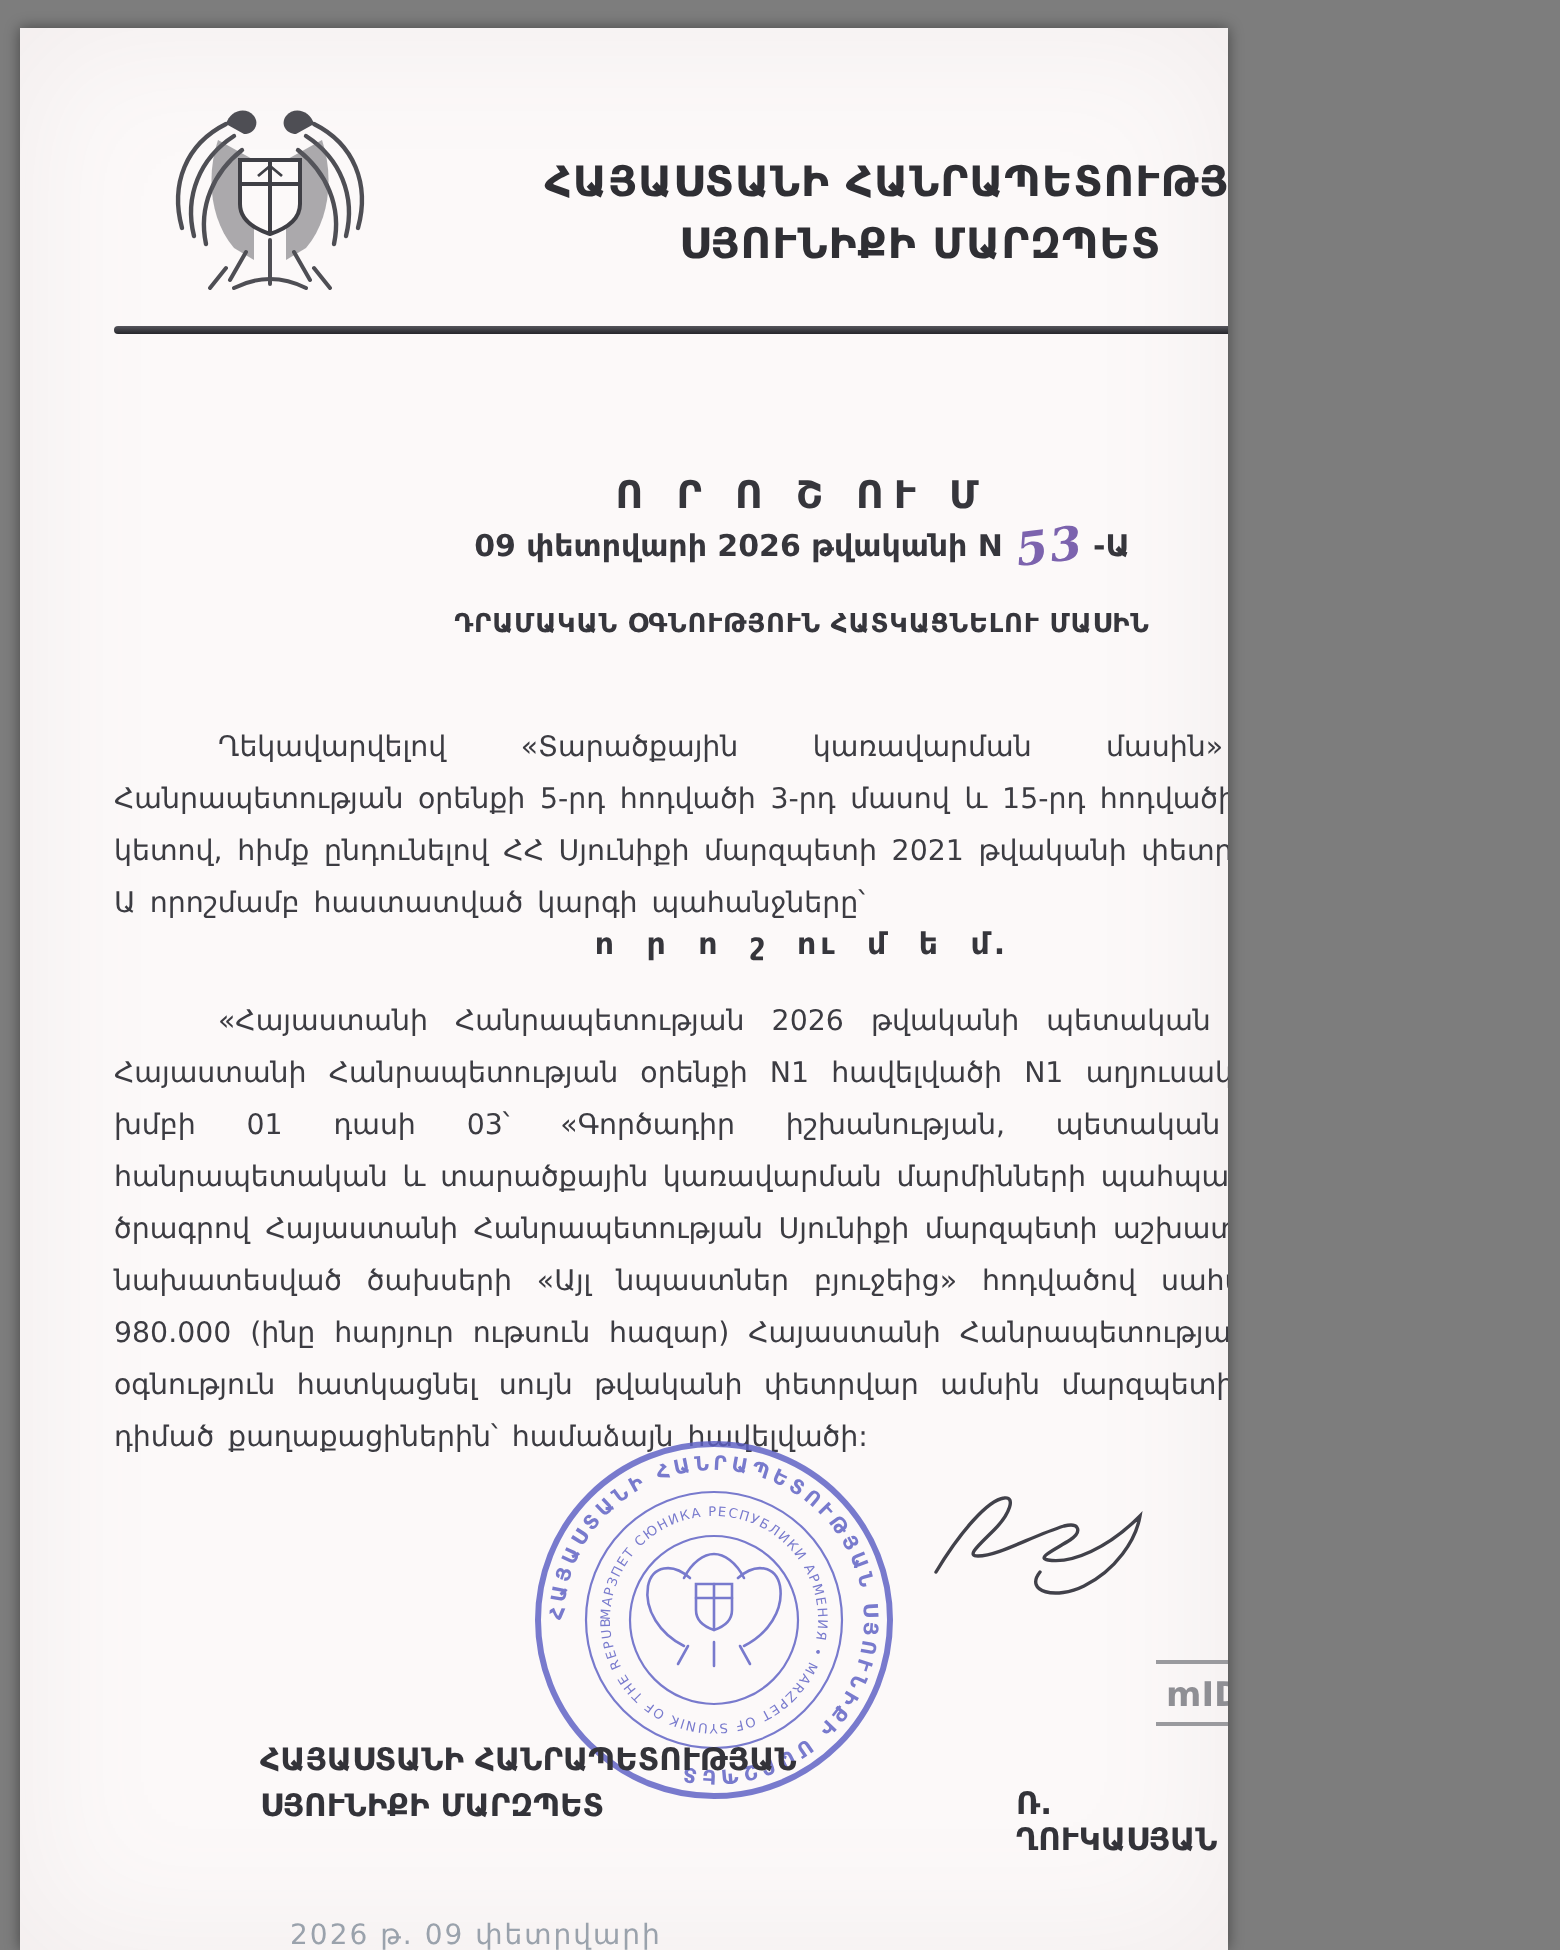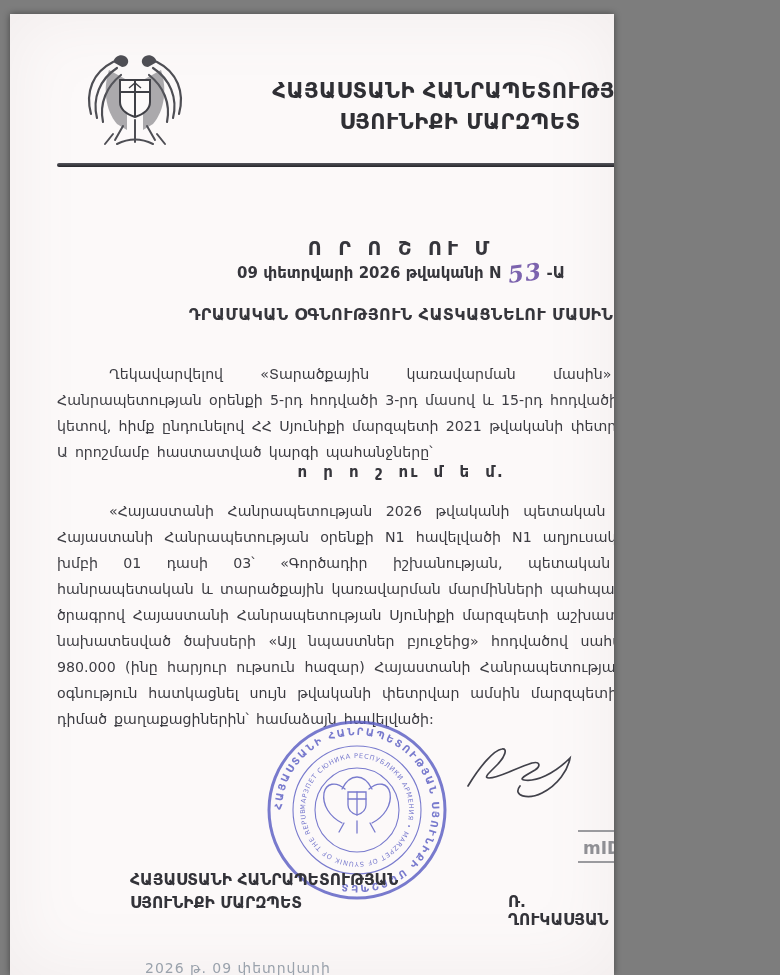--- a/index.html
+++ b/index.html
@@ -19,21 +19,21 @@
   .divider{left:47px;top:149px;width:688px;height:4px;
     background:linear-gradient(#55555c,#26262b);border-radius:2px;}
   .centered{left:47px;width:688px;text-align:center;color:#36363c;}
   .title{top:223px;font-weight:bold;font-size:19px;letter-spacing:5px;}
   .dateline{top:250px;font-weight:bold;font-size:15px;}
   .hand-number{
     display:inline-block;font-family:"DejaVu Serif",serif;font-style:italic;
     font-size:23px;line-height:18px;color:#7c63ae;transform:rotate(-7deg);
     margin:0 4px 0 7px;vertical-align:-3px;letter-spacing:1px;
   }
-  .subject{top:291px;font-weight:bold;font-size:16px;letter-spacing:.4px;}
+  .subject{top:291px;font-weight:bold;font-size:13px;letter-spacing:.4px;}
   .para{left:47px;width:688px;font-size:14.2px;line-height:26px;color:#3c3c42;
     text-align:justify;text-indent:52px;word-spacing:2.5px;}
   .preamble{top:347px;}
   .decide{top:449px;font-weight:bold;font-size:15px;letter-spacing:2px;word-spacing:7px;}
   .bodypar{top:484px;}
   .stamp{left:254px;top:703px;width:186px;height:186px;opacity:.82;}
   .signature{left:448px;top:724px;width:130px;height:75px;}
   .esign{left:417px;top:801px;font-size:9.5px;line-height:13.5px;color:#9b9b9b;letter-spacing:.2px;}
   .mid{left:568px;top:816px;display:inline-block;color:#8f8f94;font-weight:bold;
     font-size:17px;line-height:24px;padding:4px 5px 1px;

